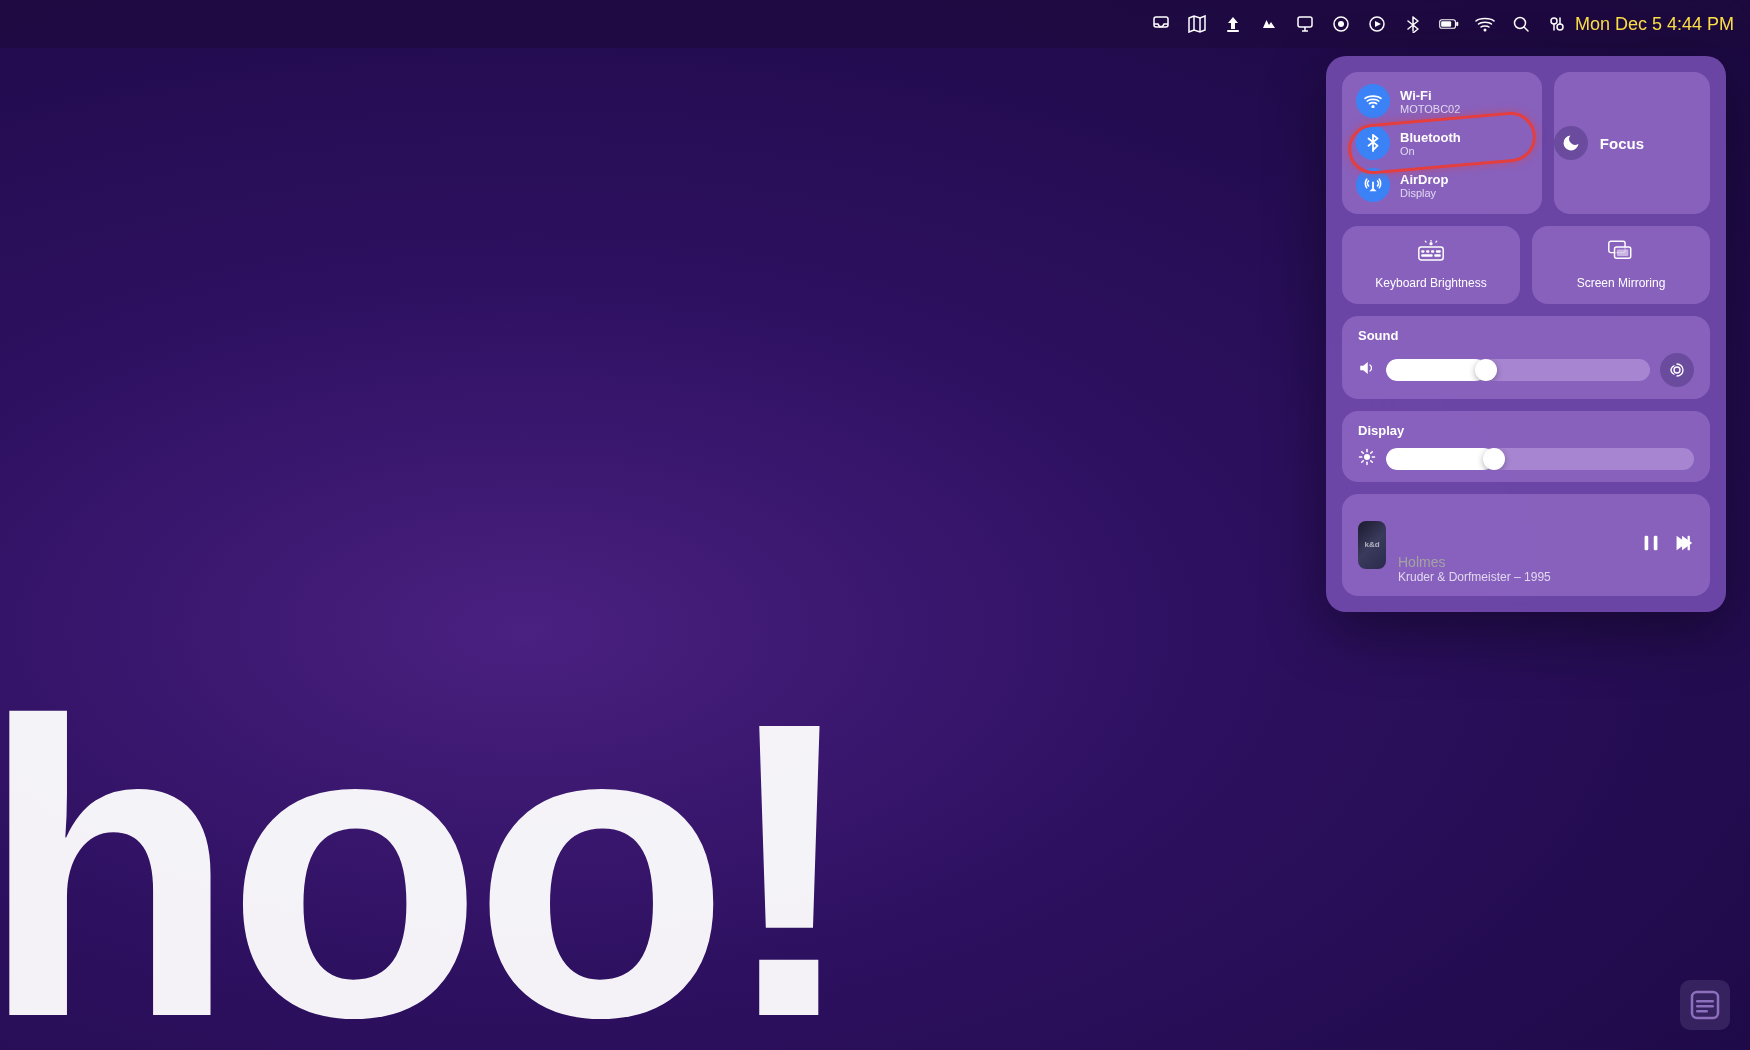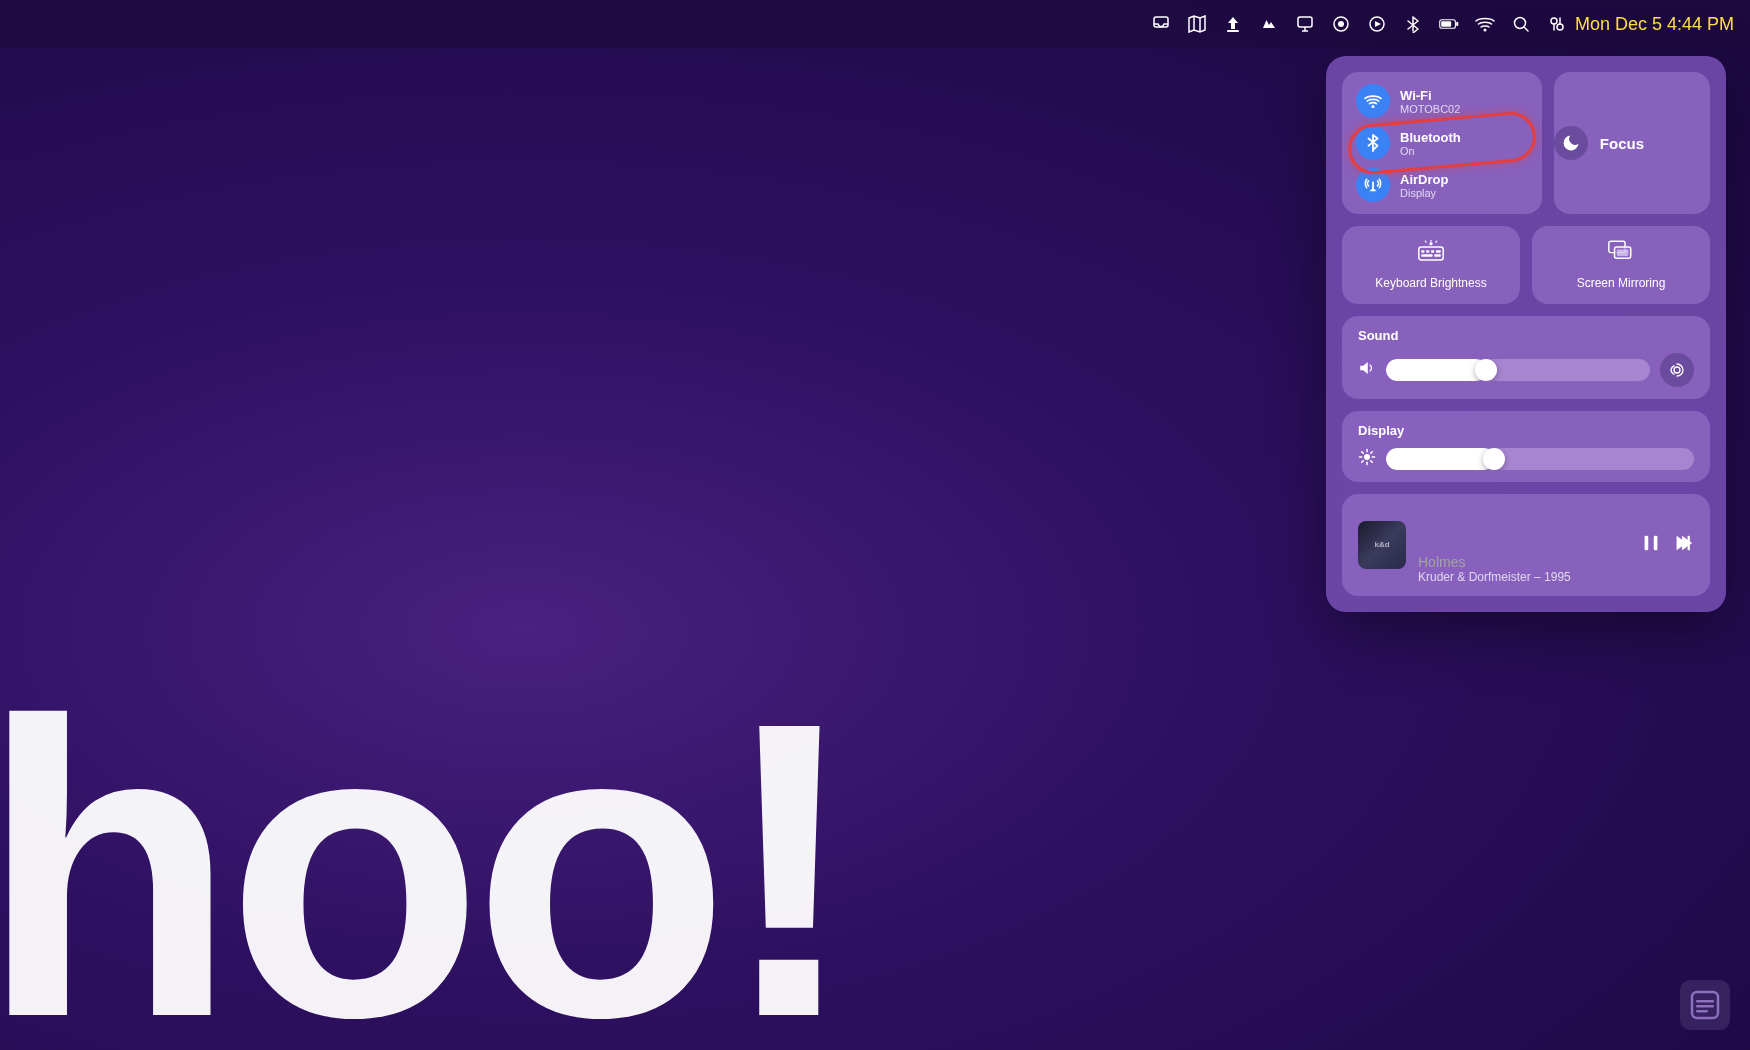--- a/index.html
+++ b/index.html
@@ -292,21 +292,21 @@
     .cc-now-playing {
       background: rgba(150, 110, 200, 0.7);
       border-radius: 16px;
       padding: 12px 16px;
       display: flex;
       align-items: center;
       gap: 12px;
     }
 
     .cc-album-art {
-      width: 48px;
+      width: 28px;
       height: 48px;
       border-radius: 8px;
       background: #2a2a3a;
       flex-shrink: 0;
       display: flex;
       align-items: center;
       justify-content: center;
       overflow: hidden;
       position: relative;
     }

